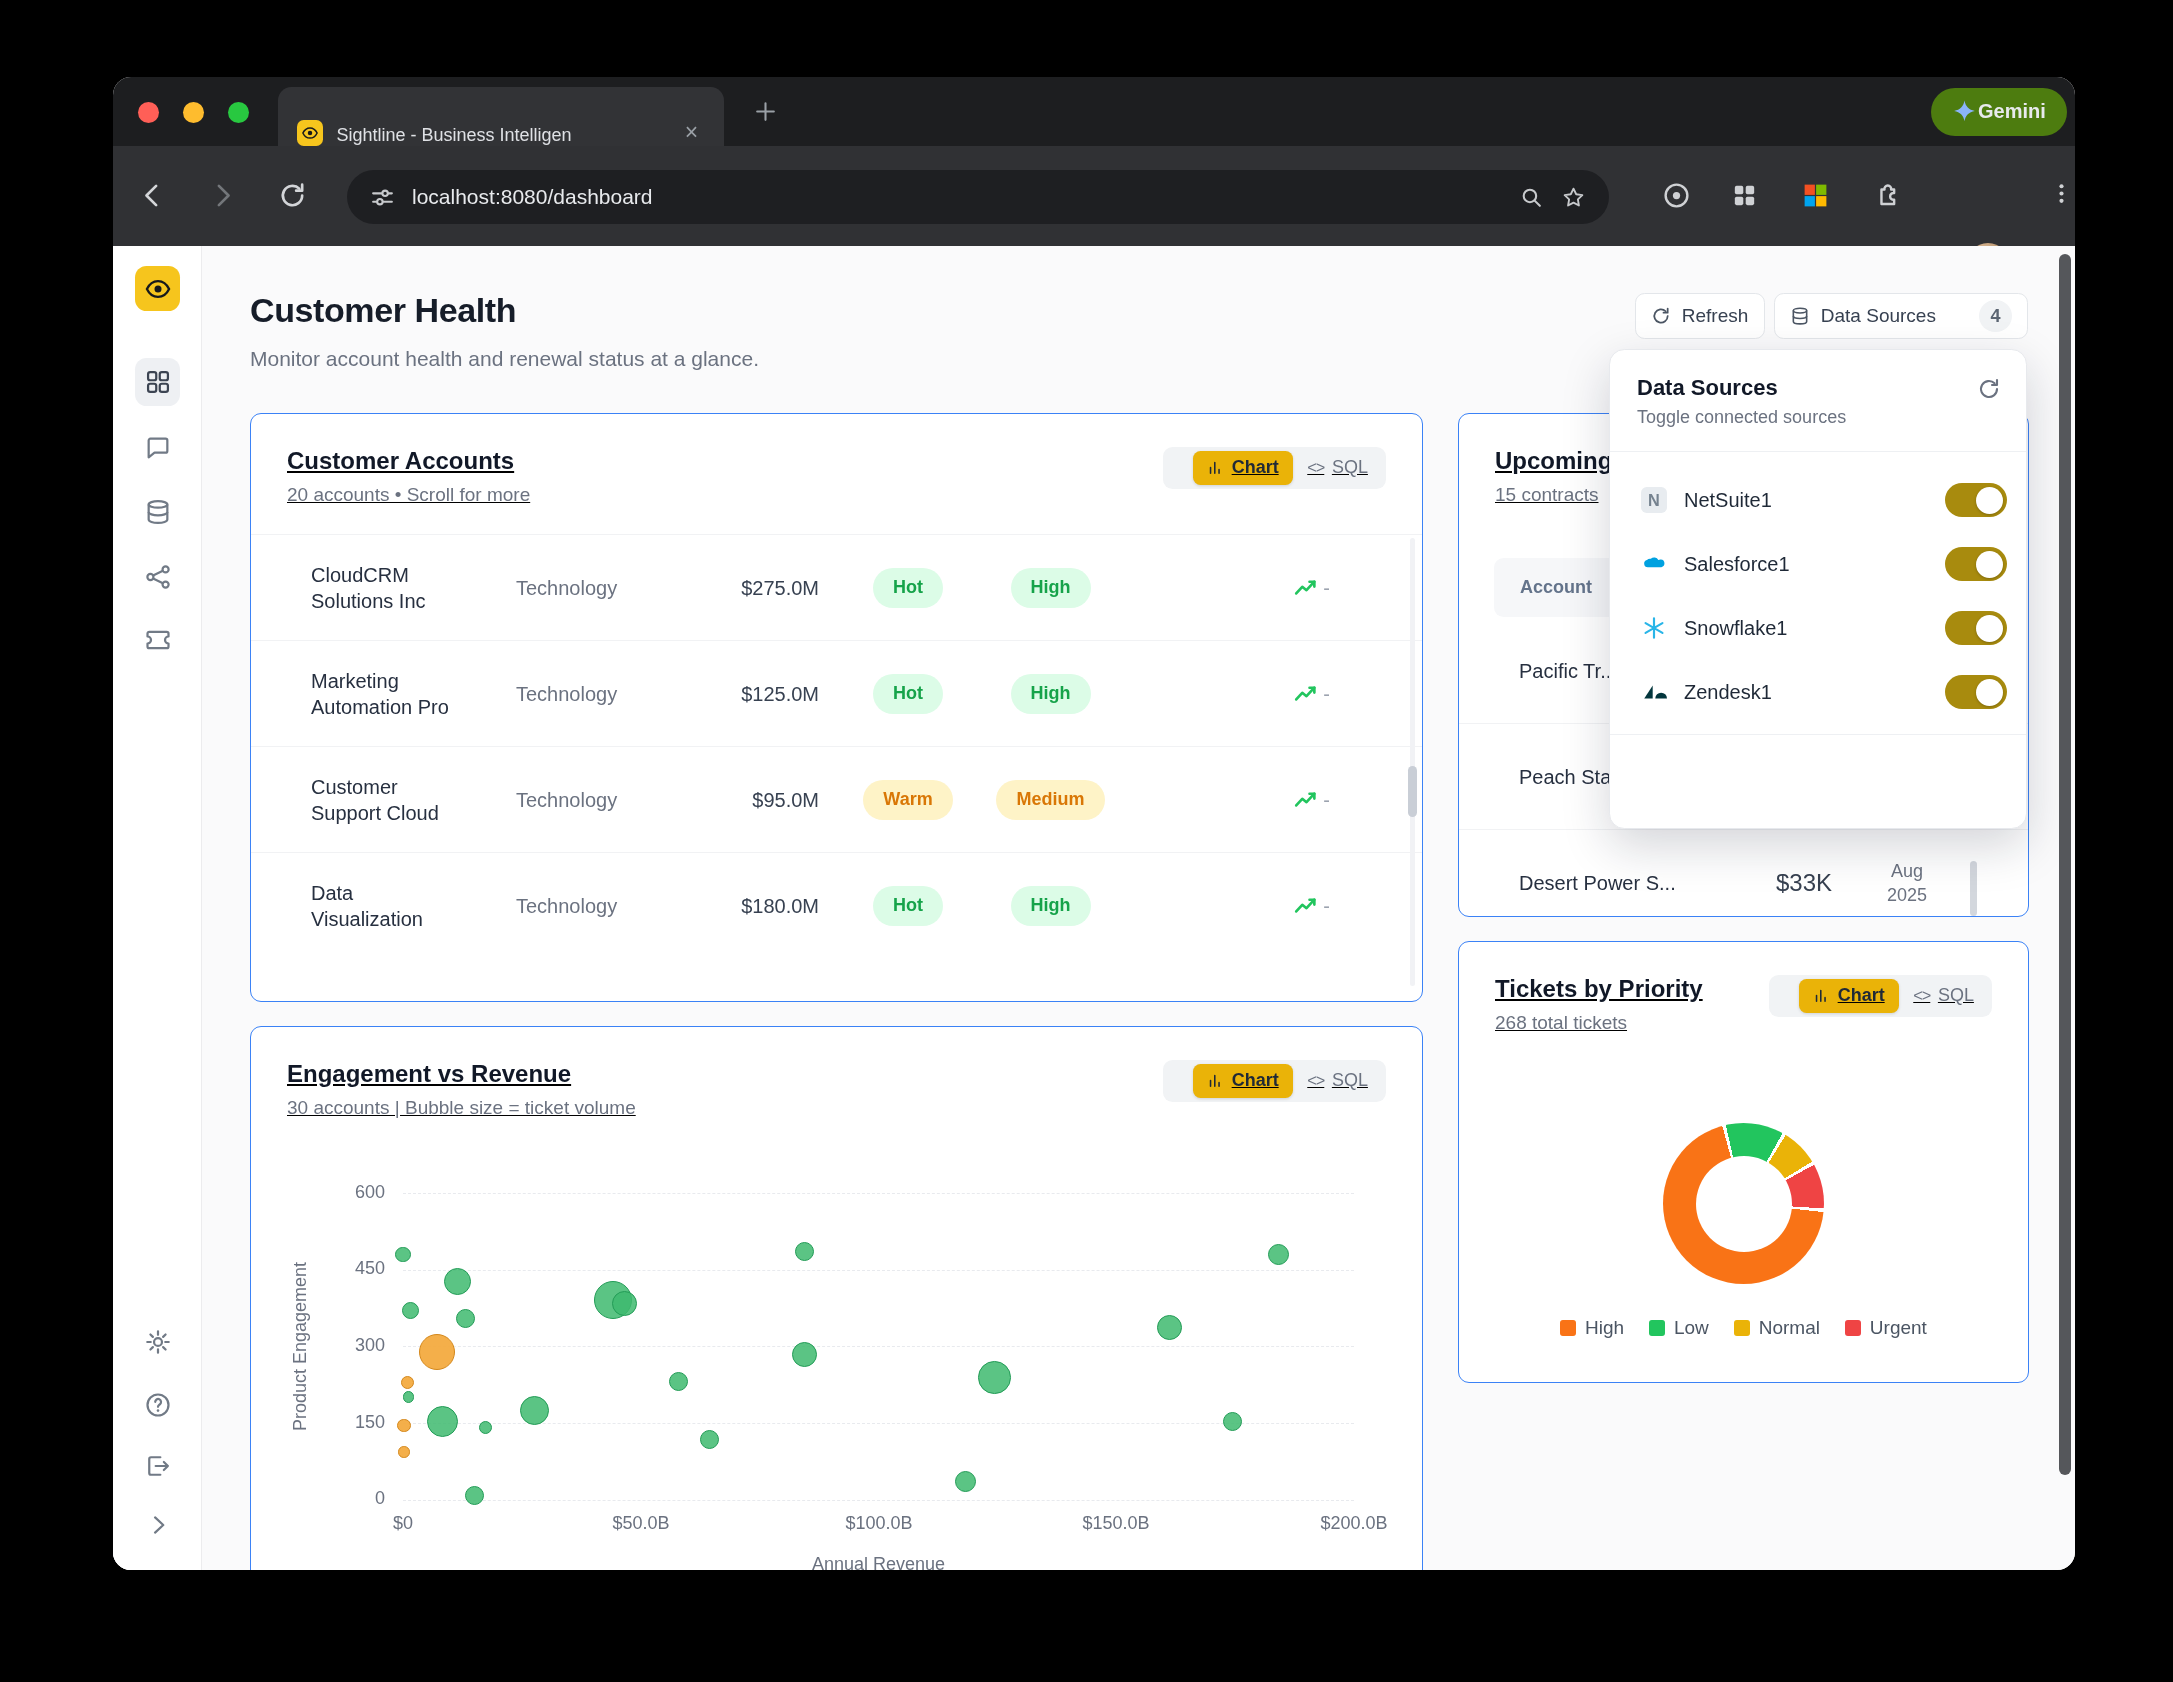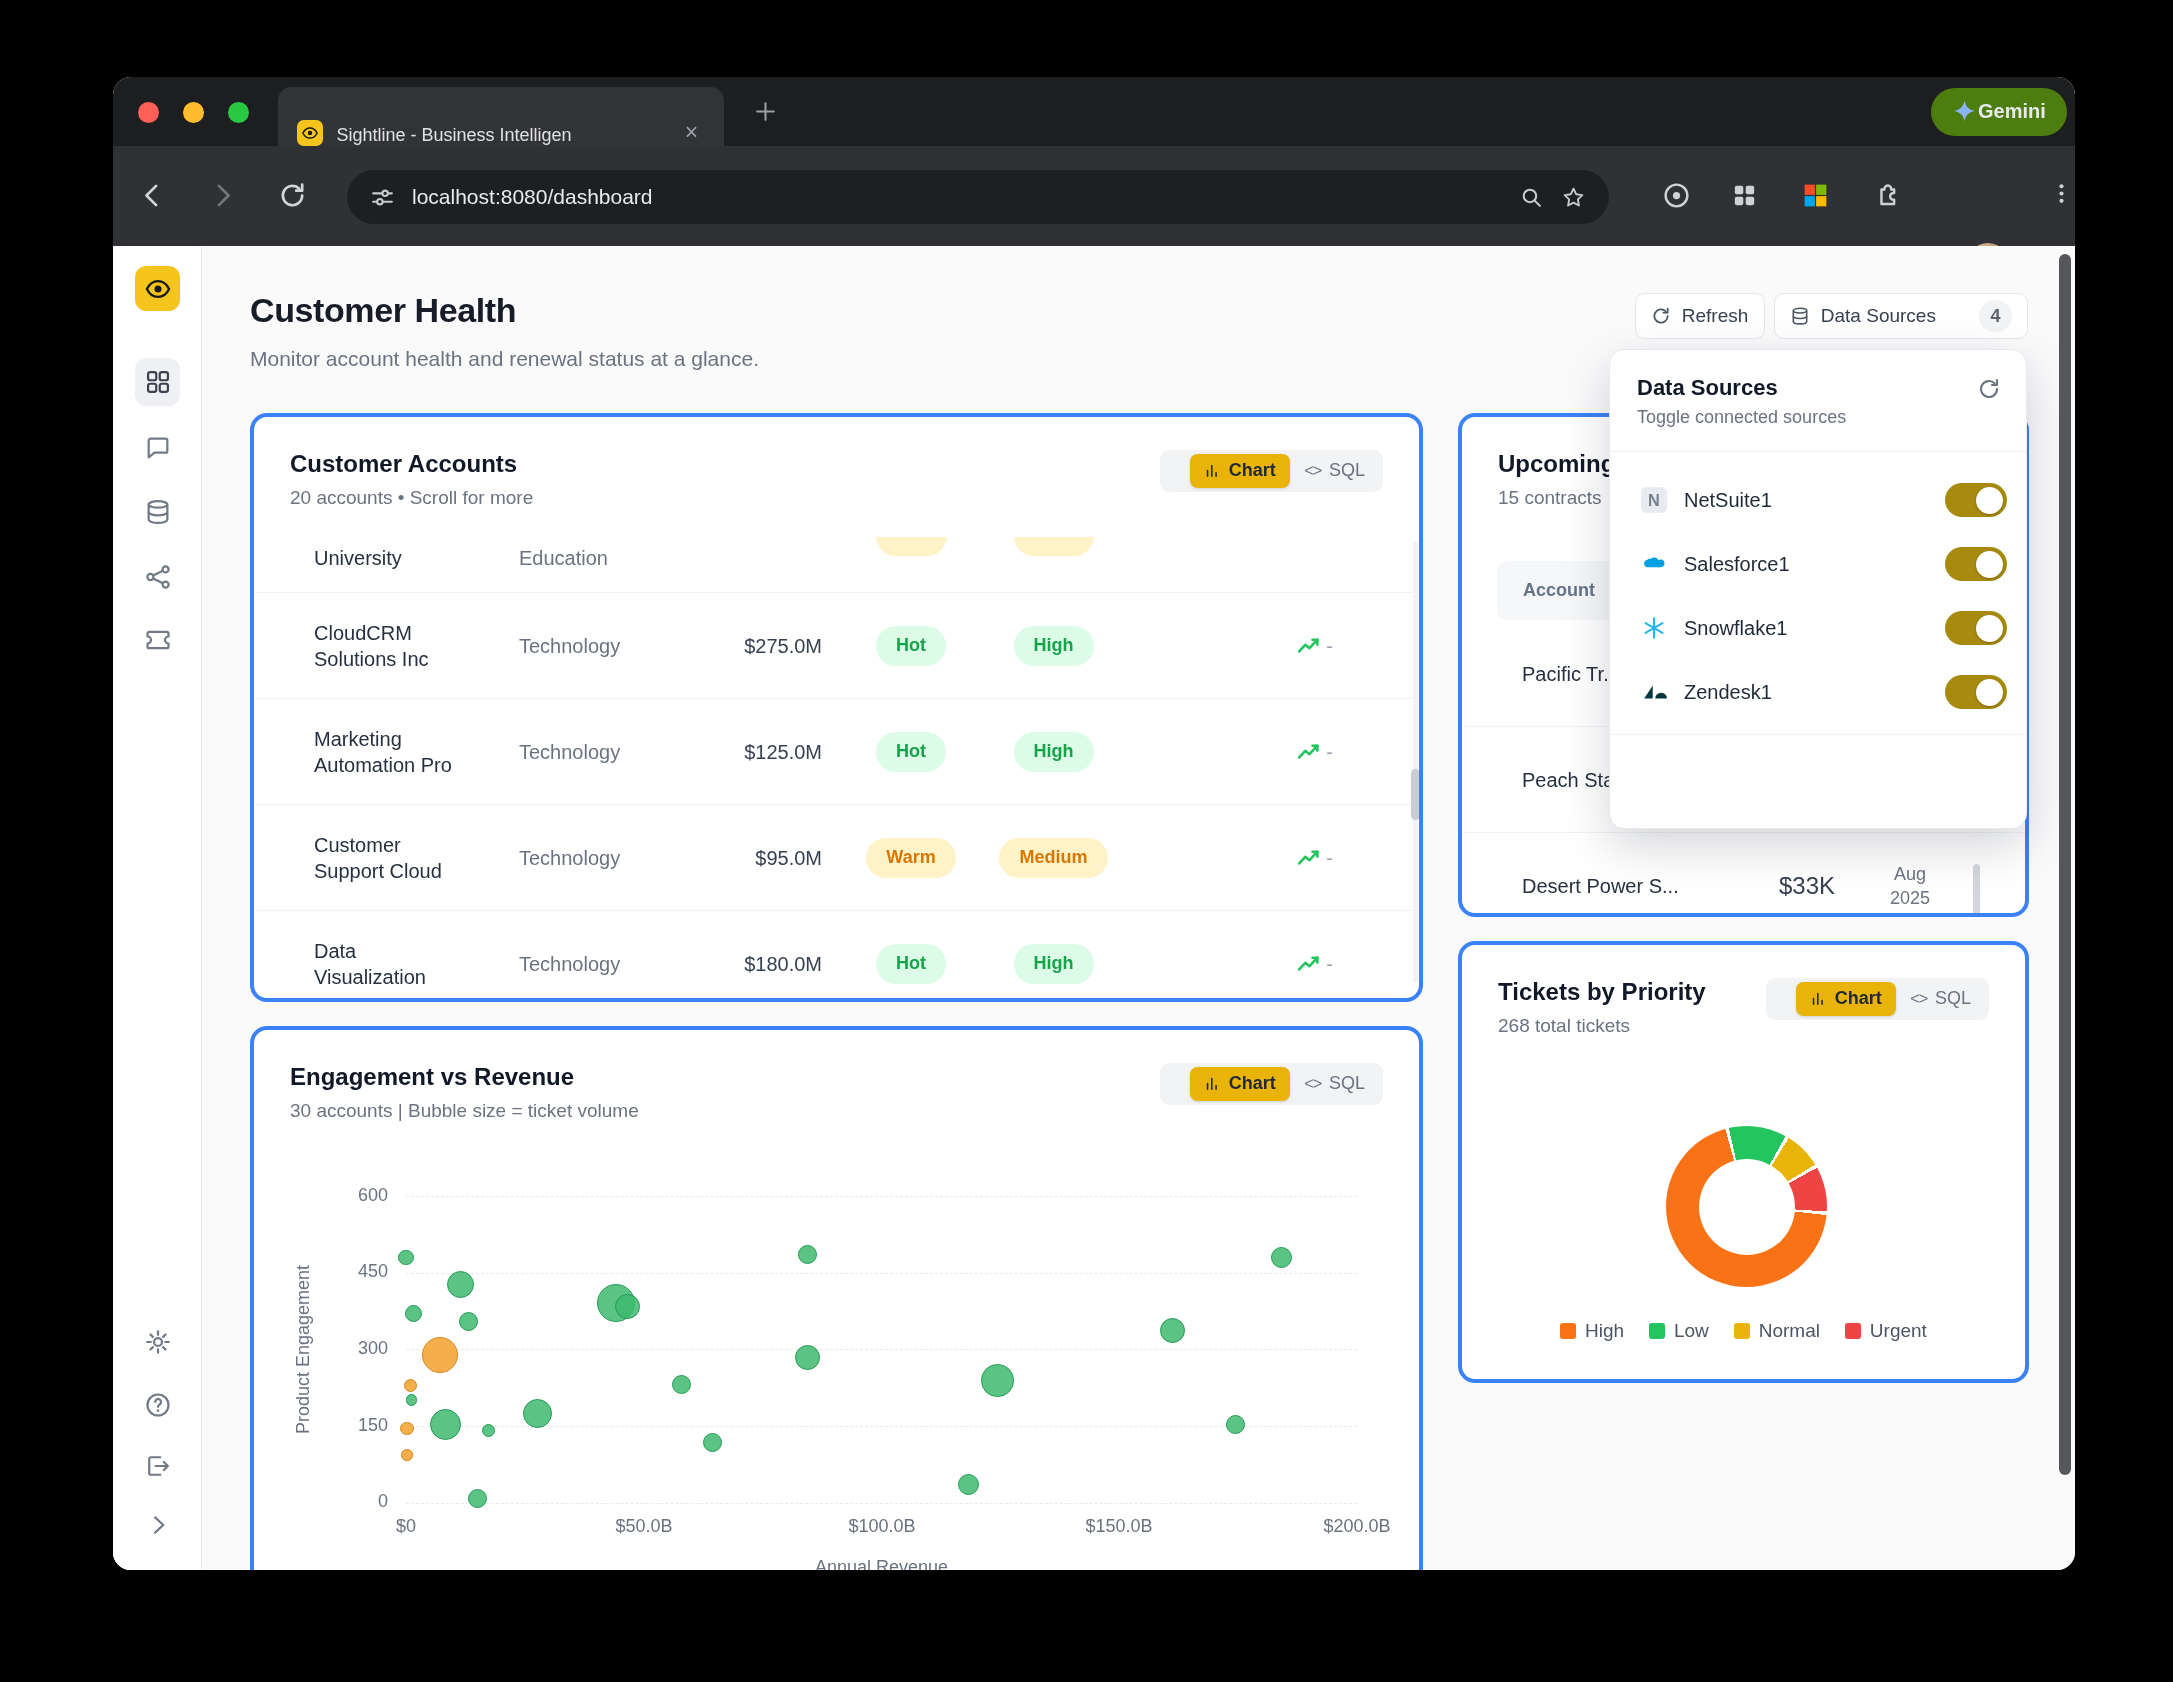--- a/index.html
+++ b/index.html
@@ -47,21 +47,21 @@
   .side-logo{background:#f6c51d;color:#17191c;border-radius:11.5px;}
   .side-active{background:#eef0f3;color:#3c4452;}
   .page-title{position:absolute;left:137px;top:45px;font-size:34px;font-weight:700;color:#161d29;letter-spacing:-0.4px;}
   .page-sub{position:absolute;left:137px;top:101px;font-size:21px;color:#6b7280;}
   .btn{position:absolute;top:47px;height:46px;background:#fff;border:1px solid #e3e6ea;border-radius:9.6px;
     display:flex;align-items:center;gap:10.5px;padding:0 15.3px;font-size:19px;color:#374151;font-weight:500;}
   .btn svg{width:20px;height:20px;color:#4b5563;flex:none;}
   .btn-count{margin-left:auto;min-width:32.5px;height:32.5px;padding:0 9.6px;border-radius:16.3px;background:#f1f3f5;
     color:#5b6572;font-size:18px;display:flex;align-items:center;justify-content:center;font-weight:600;}
   
-  .card{position:absolute;background:#fff;border:4px solid #3b82f6;border-radius:17px;overflow:hidden;}
+  .card{position:absolute;background:#fff;border:1px solid #3b82f6;border-radius:11px;overflow:hidden;text-decoration:underline;}
   .card-head{display:flex;justify-content:space-between;align-items:flex-start;padding:32.5px 36px 0 36px;}
   .card-title{font-size:24px;font-weight:700;color:#111827;}
   .card-sub{font-size:19px;color:#6b7280;margin-top:9.6px;}
   .seg{display:flex;align-items:center;background:#f1f3f5;border-radius:9.6px;padding:3.8px;height:42px;}
   .seg-btn{display:flex;align-items:center;gap:7.6px;padding:0 14.3px;height:34px;border-radius:7.6px;
     font-size:18px;color:#6b7280;}
   .seg-btn.active{background:#eab308;color:#1f2937;font-weight:600;box-shadow:0 1px 2.9px rgba(16,24,40,.15);margin-left:26px;}
   .seg-btn svg{width:17px;height:17px;}
   .code-ic{font-size:16.3px;letter-spacing:-1px;}
   
@@ -345,30 +345,20 @@
             <span>Chart</span>
           </div>
           <div class="seg-btn">
             <span class="code-ic">&lt;&gt;</span>
             <span>SQL</span>
           </div>
         </div>
       </div>
       <div class="acct-viewport">
         <div>
-            <div class="acct-row partial">
-              <div class="cell c-name">University</div>
-              <div class="cell c-ind">Education</div>
-              <div class="c-b1">
-                <span class="pill amber pill-cut"></span>
-              </div>
-              <div class="c-b2">
-                <span class="pill amber pill-cut" style="width:80px"></span>
-              </div>
-            </div>
             <div class="acct-row">
               <div class="cell c-name">CloudCRM Solutions Inc</div>
               <div class="cell c-ind">Technology</div>
               <div class="cell c-val">$275.0M</div>
               <div class="c-b1">
                 <span class="pill green">Hot</span>
               </div>
               <div class="c-b2">
                 <span class="pill green">High</span>
               </div>

